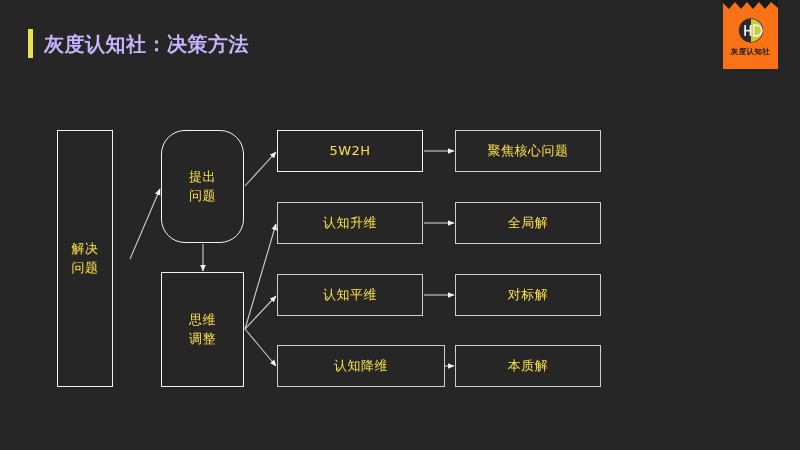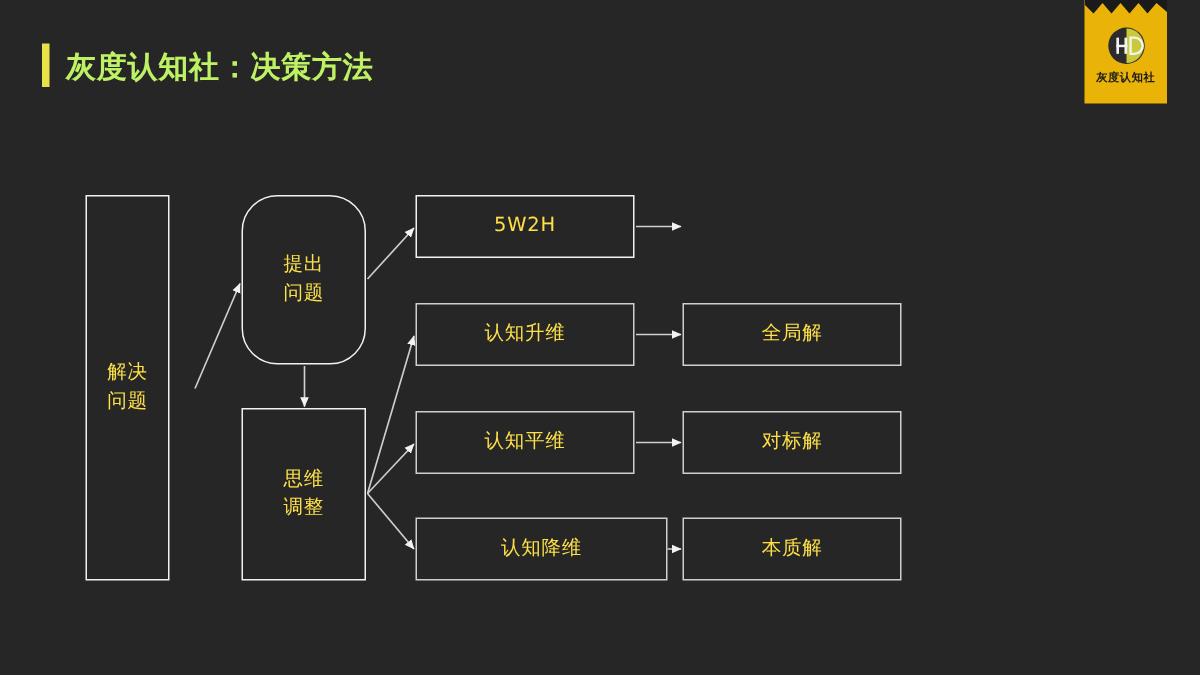--- a/index.html
+++ b/index.html
@@ -28,36 +28,36 @@
     display: flex;
     align-items: center;
   }
   .title-accent {
     width: 5px;
     height: 29px;
     background: #e8e24a;
     margin-right: 11px;
   }
   .title-text {
-    color: #bef264;
+    color: #c4b5fd;
     font-size: 20px;
     font-weight: bold;
     letter-spacing: 0.5px;
     white-space: nowrap;
     line-height: 1;
   }
 
   
   .logo {
     position: absolute;
     left: 723px;
     top: 0px;
     width: 55px;
     height: 69px;
-    background: #eab308;
+    background: #f97316;
     overflow: hidden;
   }
   .logo-zig {
     position: absolute;
     left: 0;
     top: 0;
     width: 55px;
     height: 12px;
   }
   .logo-emblem {
@@ -196,20 +196,23 @@
   <div class="node dim" id="node-up">
     <span class="label">认知升维</span>
   </div>
   <div class="node dim" id="node-flat">
     <span class="label">认知平维</span>
   </div>
   <div class="node dim" id="node-down">
     <span class="label">认知降维</span>
   </div>
 
+  <div class="node dim" id="node-focus">
+    <span class="label">聚焦核心问题</span>
+  </div>
   <div class="node dim" id="node-global">
     <span class="label">全局解</span>
   </div>
   <div class="node dim" id="node-bench">
     <span class="label">对标解</span>
   </div>
   <div class="node dim" id="node-essence">
     <span class="label">本质解</span>
   </div>
 

